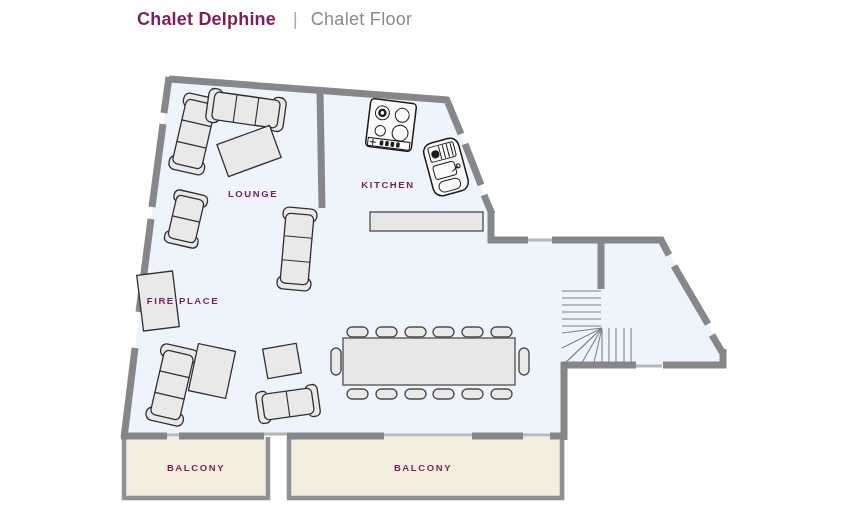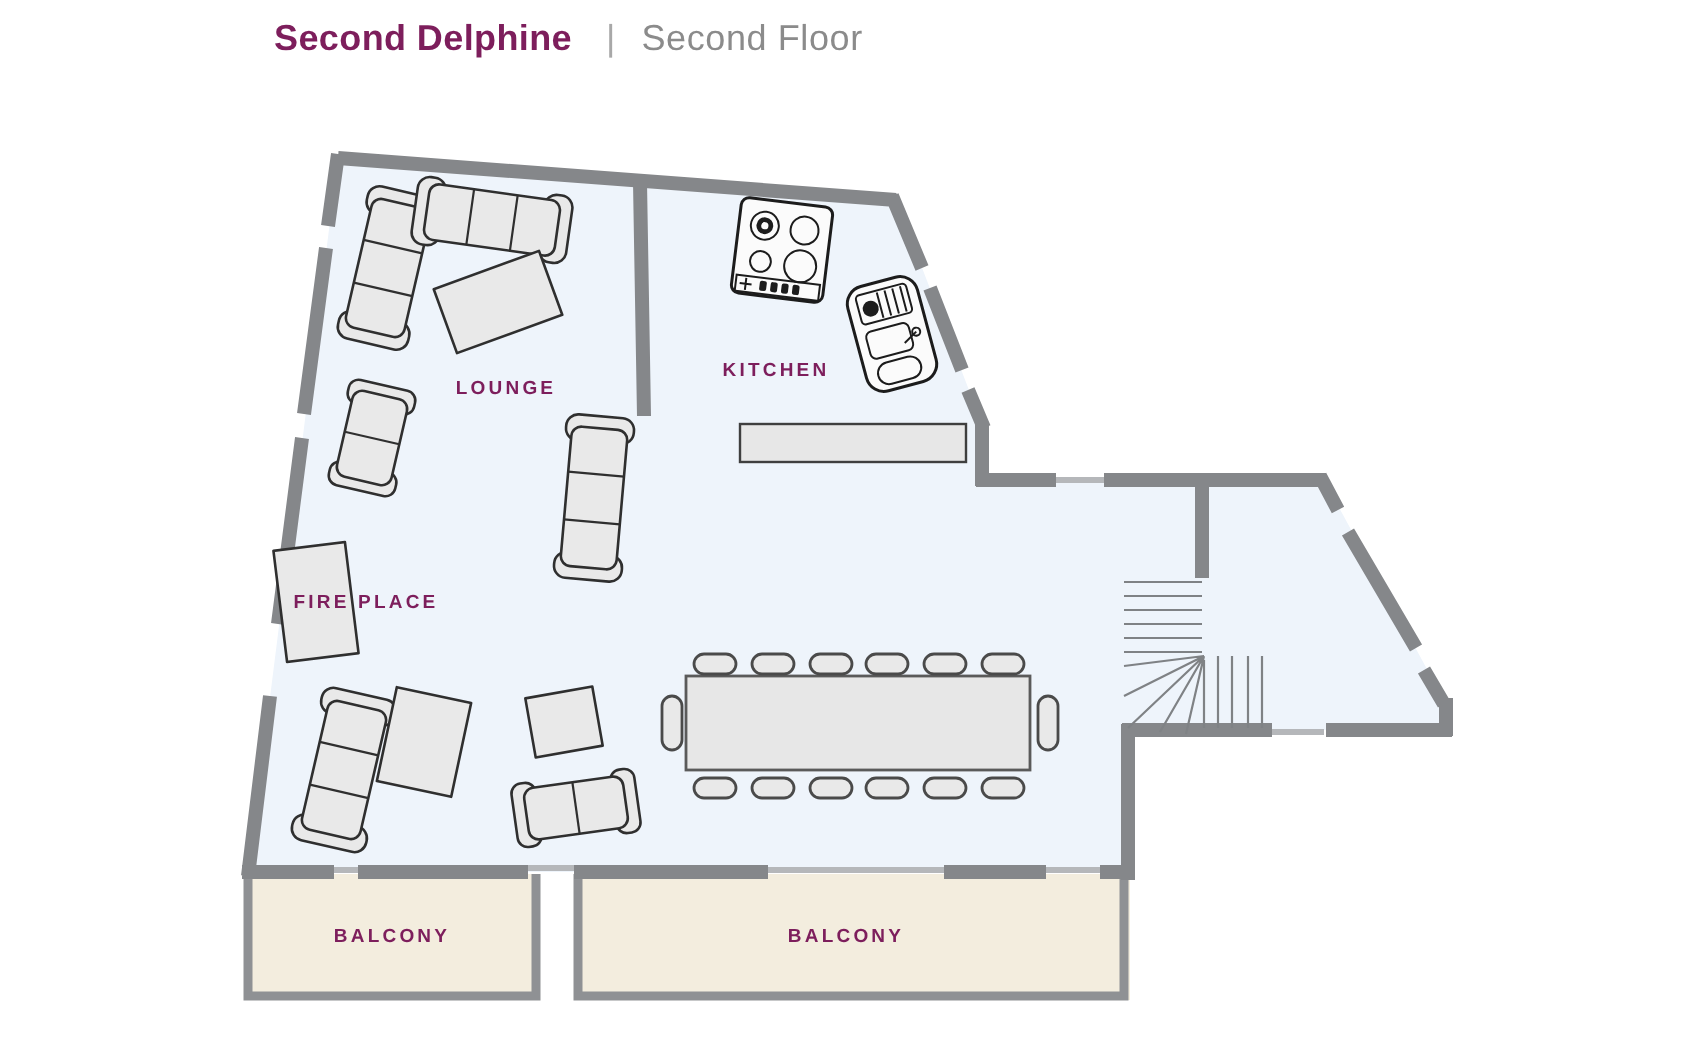--- a/index.html
+++ b/index.html
@@ -30,23 +30,23 @@
   .appl-dark{fill:#1c1c1c;stroke:none;}
   .room-label{fill:var(--accent-purple,#7d1e5c);font-family:"Liberation Sans",sans-serif;
               font-size:9.5px;font-weight:600;letter-spacing:1.6px;text-anchor:middle;}
 </style>
 </head>
 <body>
 
 <div class="stage">
 
   <div class="header">
-    <span class="title">Second Delphine</span>
+    <span class="title">Chalet Delphine</span>
     <span class="sep">|</span>
-    <span class="subtitle">Second Floor</span>
+    <span class="subtitle">Chalet Floor</span>
   </div>
 
   <svg class="plan-svg" width="847" height="525" viewBox="0 0 847 525">
 
     <g>
       <rect class="balcony-fill" x="122" y="437" width="148" height="63"></rect>
       <path class="balcony-wall" d="M124 437 L124 498 L268 498 L268 437"></path>
     </g>
     <g>
       <rect class="balcony-fill" x="287" y="437" width="278" height="63"></rect>

